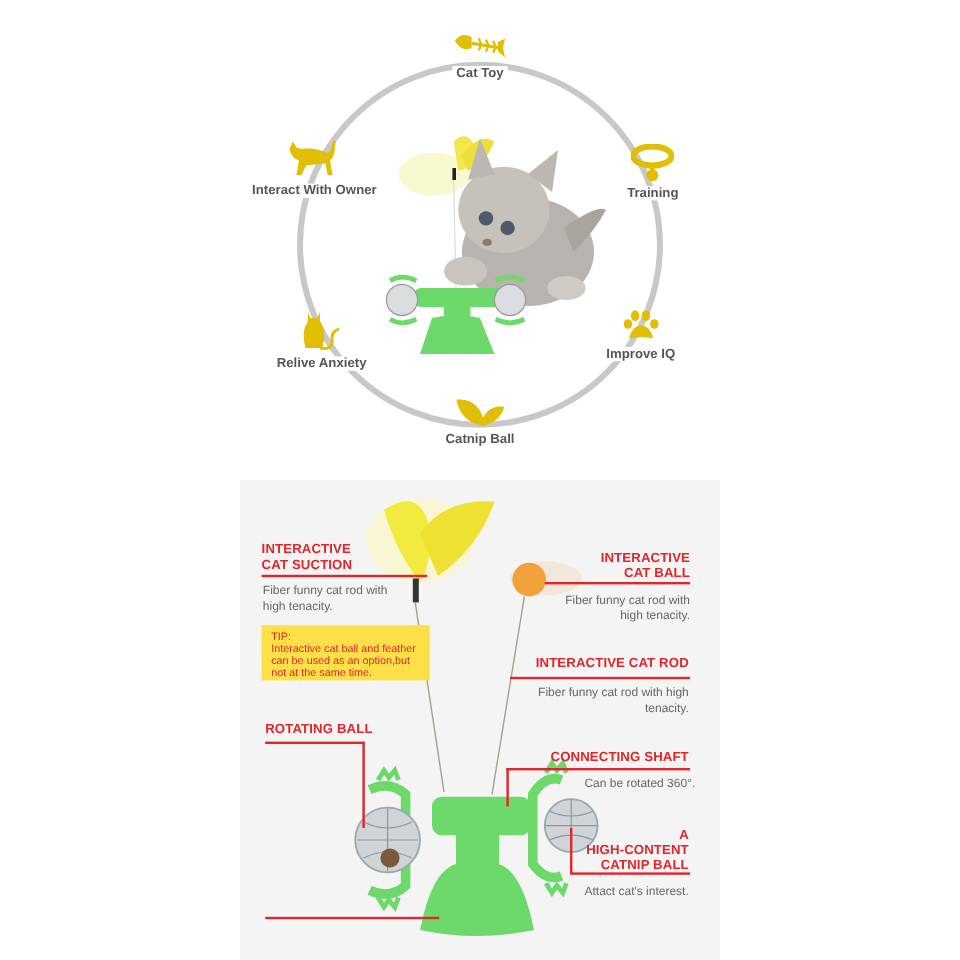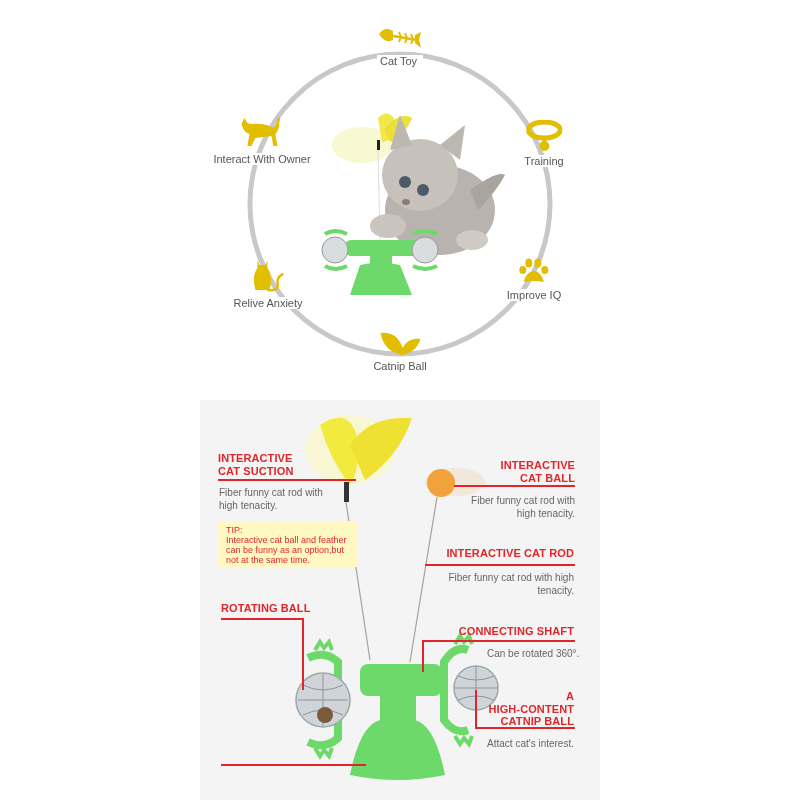--- a/index.html
+++ b/index.html
@@ -2,29 +2,29 @@
 <html><head>
   <meta charset="utf-8">
   <style>
     * { margin: 0; padding: 0; box-sizing: border-box; }
     html, body { width: 800px; height: 800px; background: #ffffff; overflow: hidden; }
     body { position: relative; font-family: "Liberation Sans", sans-serif; }
 
     
     #top { position: absolute; left: 0; top: 0; width: 800px; height: 395px; }
     #top svg.ring { position: absolute; left: 0; top: 0; }
-    .feat { position: absolute; text-align: left; color: #555; font-size: 11px; white-space: nowrap; transform: translateX(-50%); }
+    .feat { position: absolute; text-align: center; color: #555; font-size: 11px; white-space: nowrap; transform: translateX(-50%); font-weight: bold; }
     .feat .lbl { display: block; background: #fff; padding: 0 3px; }
     .feat svg { display: block; margin: 0 auto 3px auto; }
 
     
     #panel { position: absolute; left: 200px; top: 400px; width: 400px; height: 400px; background: #f4f4f4; overflow: hidden; }
     .h { position: absolute; color: #e0262b; font-weight: bold; font-size: 11px; line-height: 12.5px; letter-spacing: 0.1px; }
     .d { position: absolute; color: #666; font-size: 10px; line-height: 12.5px; }
-    .tip { position: absolute; left: 18px; top: 121px; width: 140px; height: 46px; background: #fef9c3; padding: 4px 8px; color: #e0262b; font-size: 9px; line-height: 10px; }
+    .tip { position: absolute; left: 18px; top: 121px; width: 140px; height: 46px; background: #fde047; padding: 4px 8px; color: #e0262b; font-size: 9px; line-height: 10px; }
     .rl { position: absolute; background: #e0262b; }
     .r { text-align: right; }
   </style>
 </head>
 <body>
 
 <div id="top">
   <svg class="ring" width="800" height="395" viewBox="0 0 800 395">
     <circle cx="400" cy="204" r="150" fill="none" stroke="#c8c8c8" stroke-width="5"></circle>
   </svg>
@@ -151,21 +151,21 @@
   </div>
   <div class="rl" style="left:18px;top:79px;width:138px;height:2px"></div>
   <div class="d" style="left:19px;top:87px">
     <div>Fiber funny cat rod with</div>
     <div>high tenacity.</div>
   </div>
 
   <div class="tip">
     <div>TIP:</div>
     <div>Interactive cat ball and feather</div>
-    <div>can be funny as an option,but</div>
+    <div>can be used as an option,but</div>
     <div>not at the same time.</div>
   </div>
 
   <div class="h r" style="right:25px;top:59px">
     <div>INTERACTIVE</div>
     <div>CAT BALL</div>
   </div>
   <div class="rl" style="left:254px;top:85px;width:121px;height:2px"></div>
   <div class="d r" style="right:25px;top:95px">
     <div>Fiber funny cat rod with</div>

